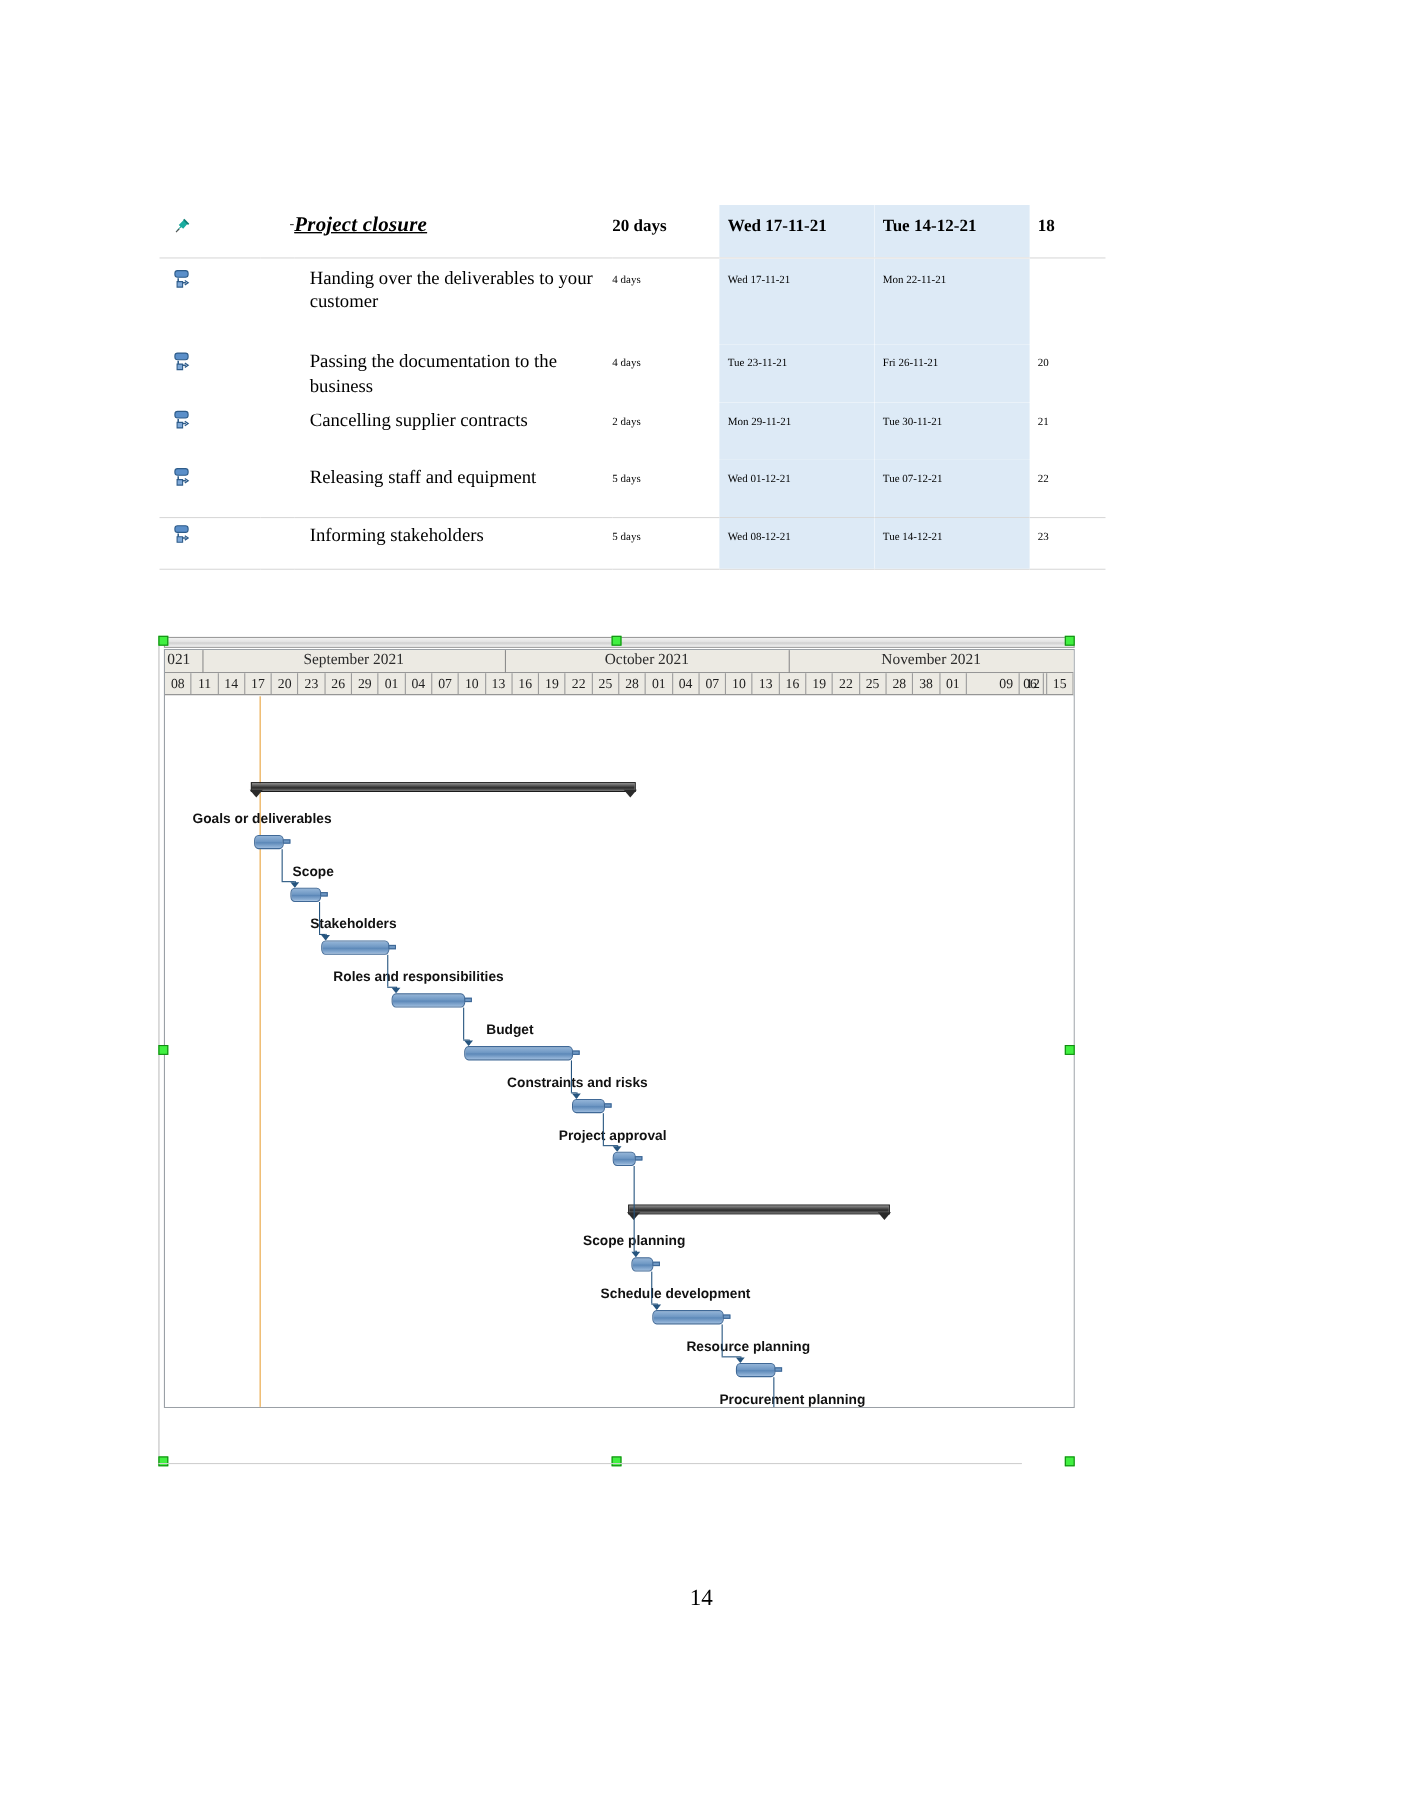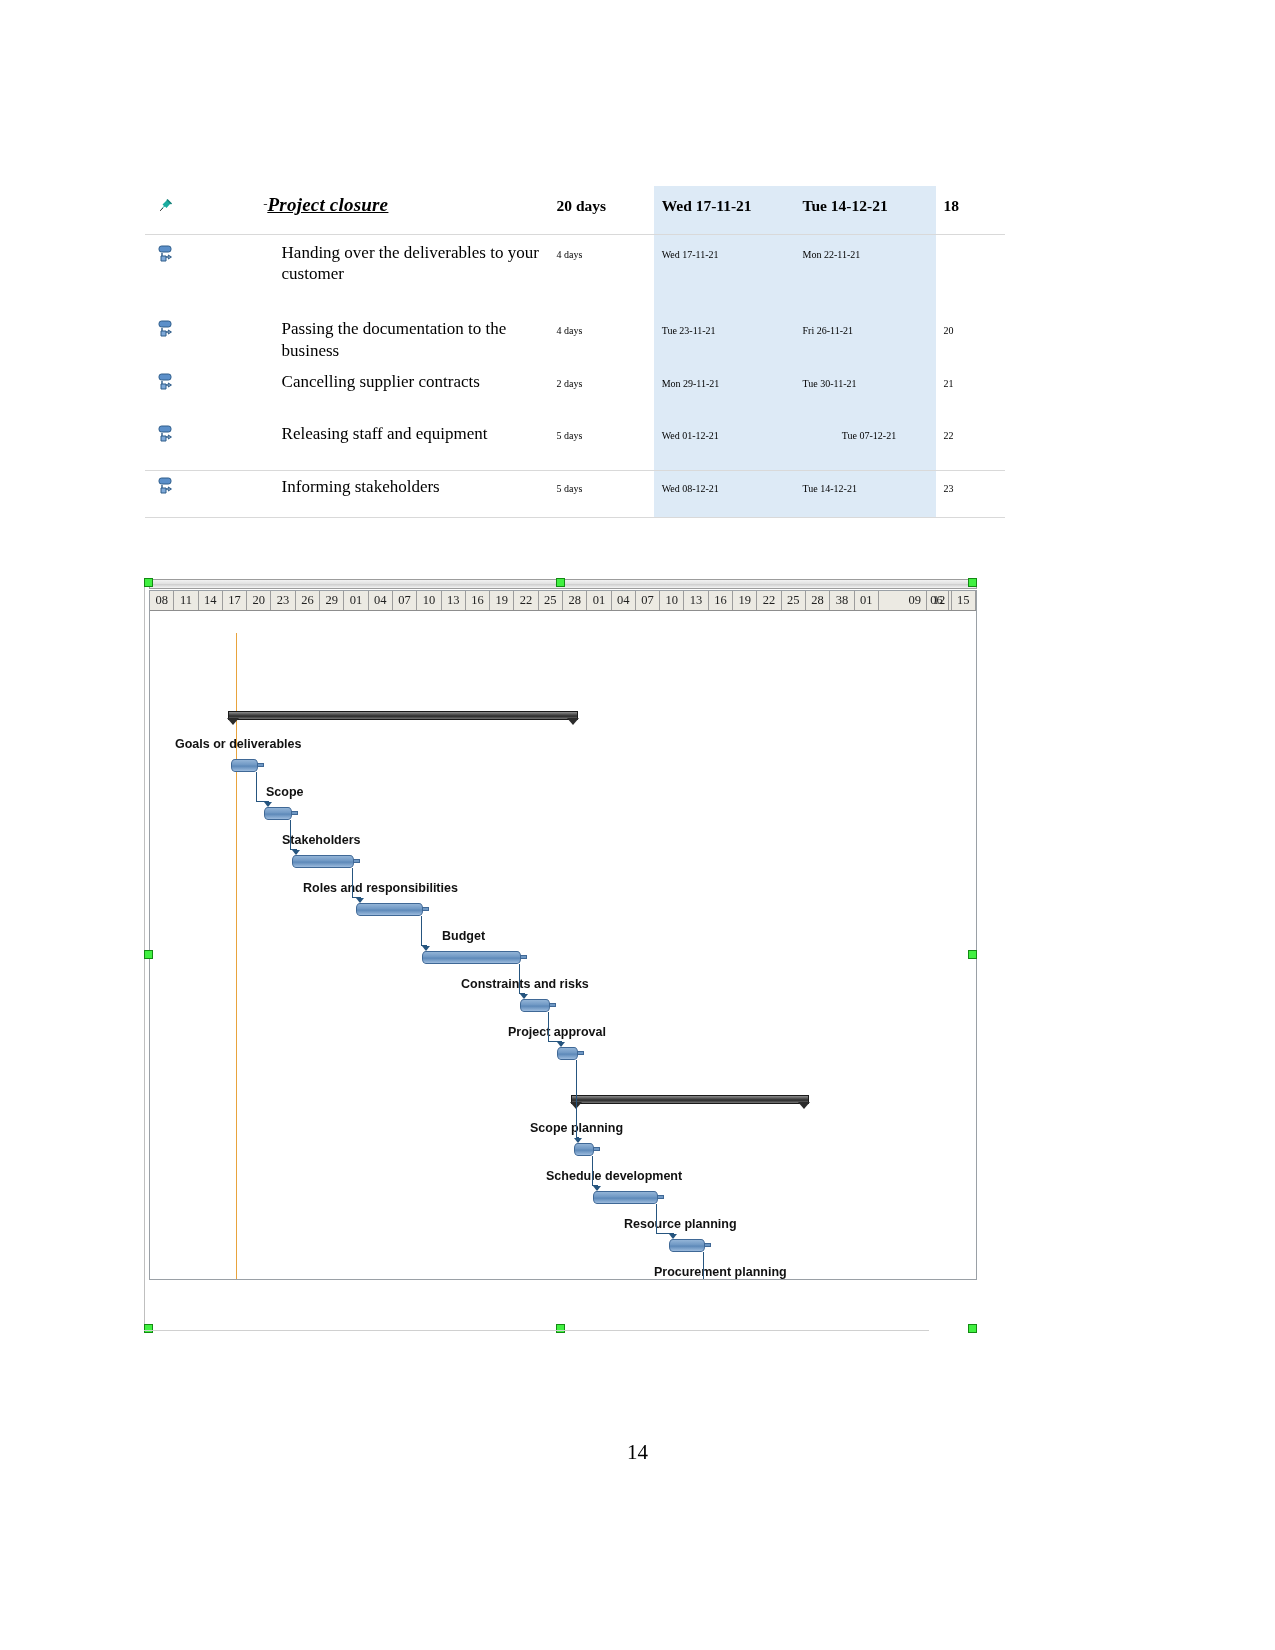--- a/index.html
+++ b/index.html
@@ -298,21 +298,21 @@
       <td class="cell-outline"></td>
       <td class="cell-name" style="padding:5px 14px 0 14px;">
         <span class="task-name">Releasing staff and equipment</span>
       </td>
       <td class="cell-dur" style="padding-top:7px;">
         <span class="task-text">5 days</span>
       </td>
       <td class="cell-start shade vline-left" style="padding:7px 0 0 8px;">
         <span class="task-text">Wed 01-12-21</span>
       </td>
-      <td class="cell-finish shade vline-left vline-right" style="padding:7px 0 0 8px;text-align:center;">
+      <td class="cell-finish shade vline-left vline-right" style="padding:7px 0 0 8px;">
         <span class="task-text">Tue 07-12-21</span>
       </td>
       <td class="cell-pred" style="padding:7px 0 0 8px;">
         <span class="task-text">22</span>
       </td>
     </tr>
 
     <tr class="trow rowline" style="height:47px;">
       <td class="cell-icon vline-right" style="padding:5px 0 0 12px;">
         <span class="icon-task">
@@ -344,20 +344,29 @@
 
   </tbody>
 </table>
 
 <div id="gantt-wrap">
   <div id="gantt-frame"></div>
 
   <div id="top-bar"></div>
 
   <div id="gantt-inner">
+    <div class="hdr-month-row" id="month-row">
+        <div class="month-lbl" style="left: 2px;">021</div>
+        <div class="month-lbl" style="left: 171.5px; transform: translateX(-50%);">September 2021</div>
+        <div class="month-sep" style="left: 34px;"></div>
+        <div class="month-lbl" style="left: 438px; transform: translateX(-50%);">October 2021</div>
+        <div class="month-sep" style="left: 309px;"></div>
+        <div class="month-lbl" style="left: 696.5px; transform: translateX(-50%);">November 2021</div>
+        <div class="month-sep" style="left: 567px;"></div>
+      </div>
     <div class="hdr-day-row" id="day-row">
         <div class="day-cell" style="left: 0px; width: 24.2941px;">08</div>
         <div class="day-cell" style="left: 24.2941px; width: 24.2941px;">11</div>
         <div class="day-cell" style="left: 48.5882px; width: 24.2941px;">14</div>
         <div class="day-cell" style="left: 72.8824px; width: 24.2941px;">17</div>
         <div class="day-cell" style="left: 97.1765px; width: 24.2941px;">20</div>
         <div class="day-cell" style="left: 121.471px; width: 24.2941px;">23</div>
         <div class="day-cell" style="left: 145.765px; width: 24.2941px;">26</div>
         <div class="day-cell" style="left: 170.059px; width: 24.2941px;">29</div>
         <div class="day-cell" style="left: 194.353px; width: 24.2941px;">01</div>

